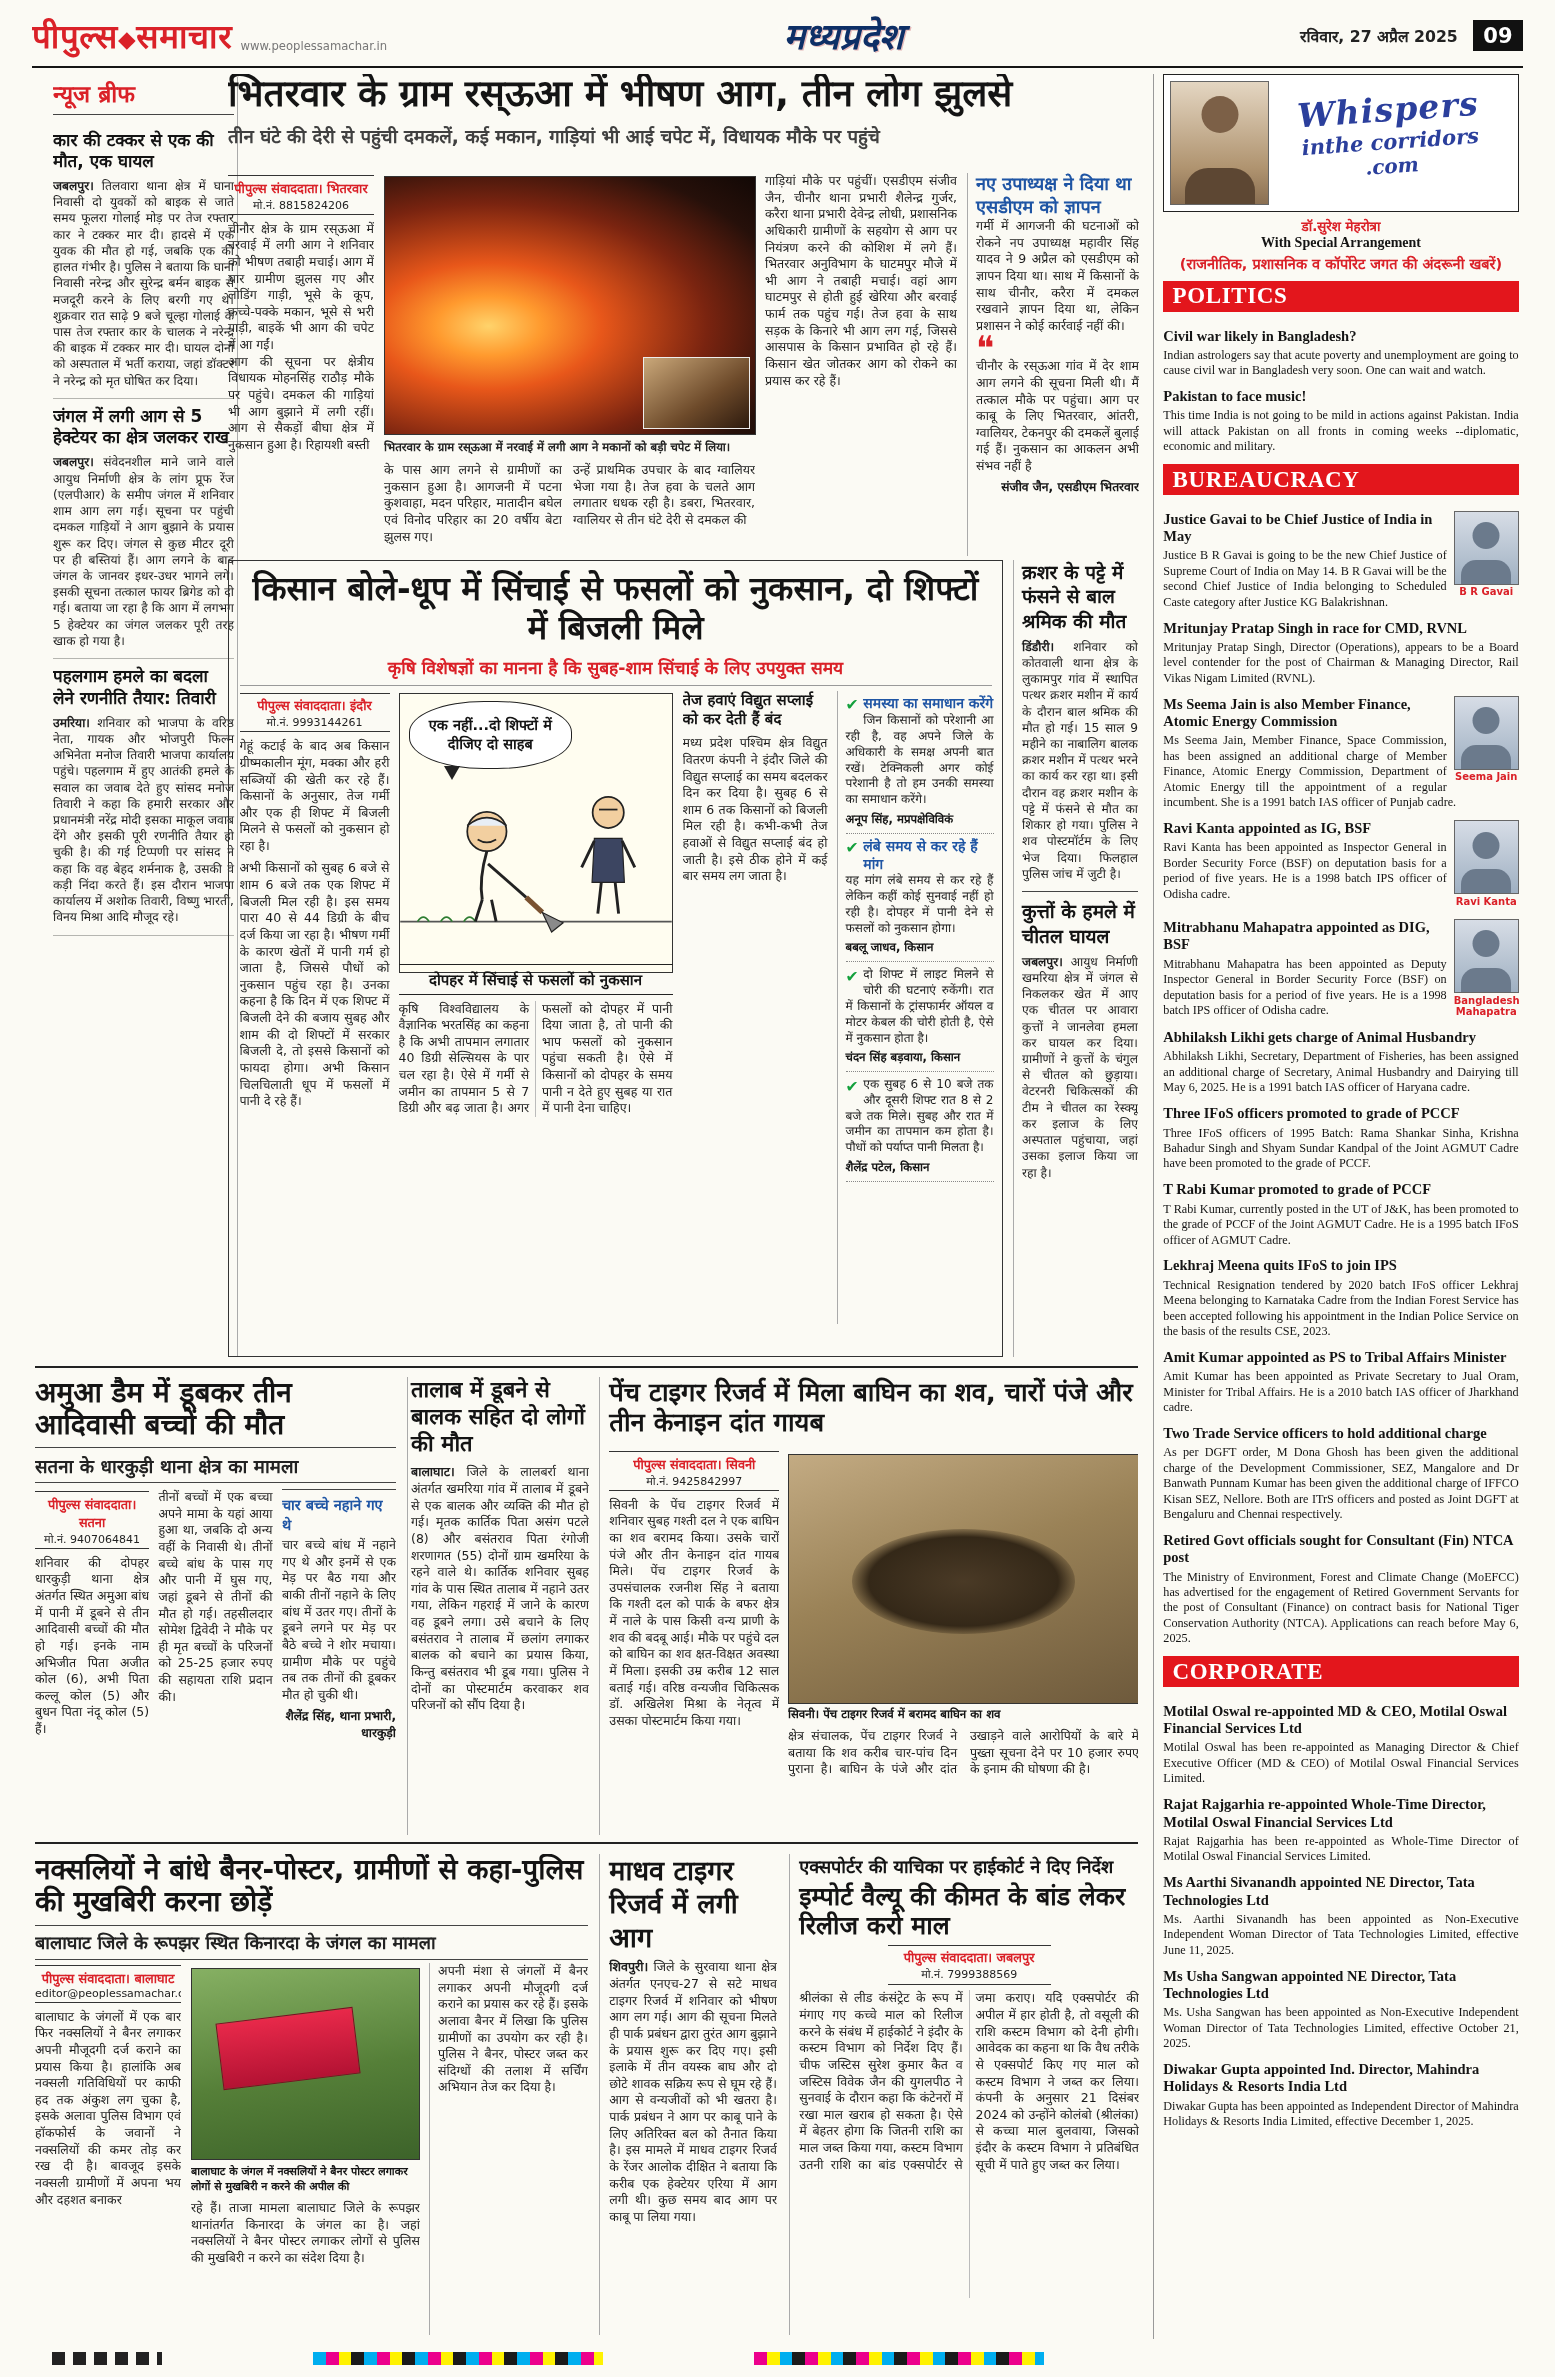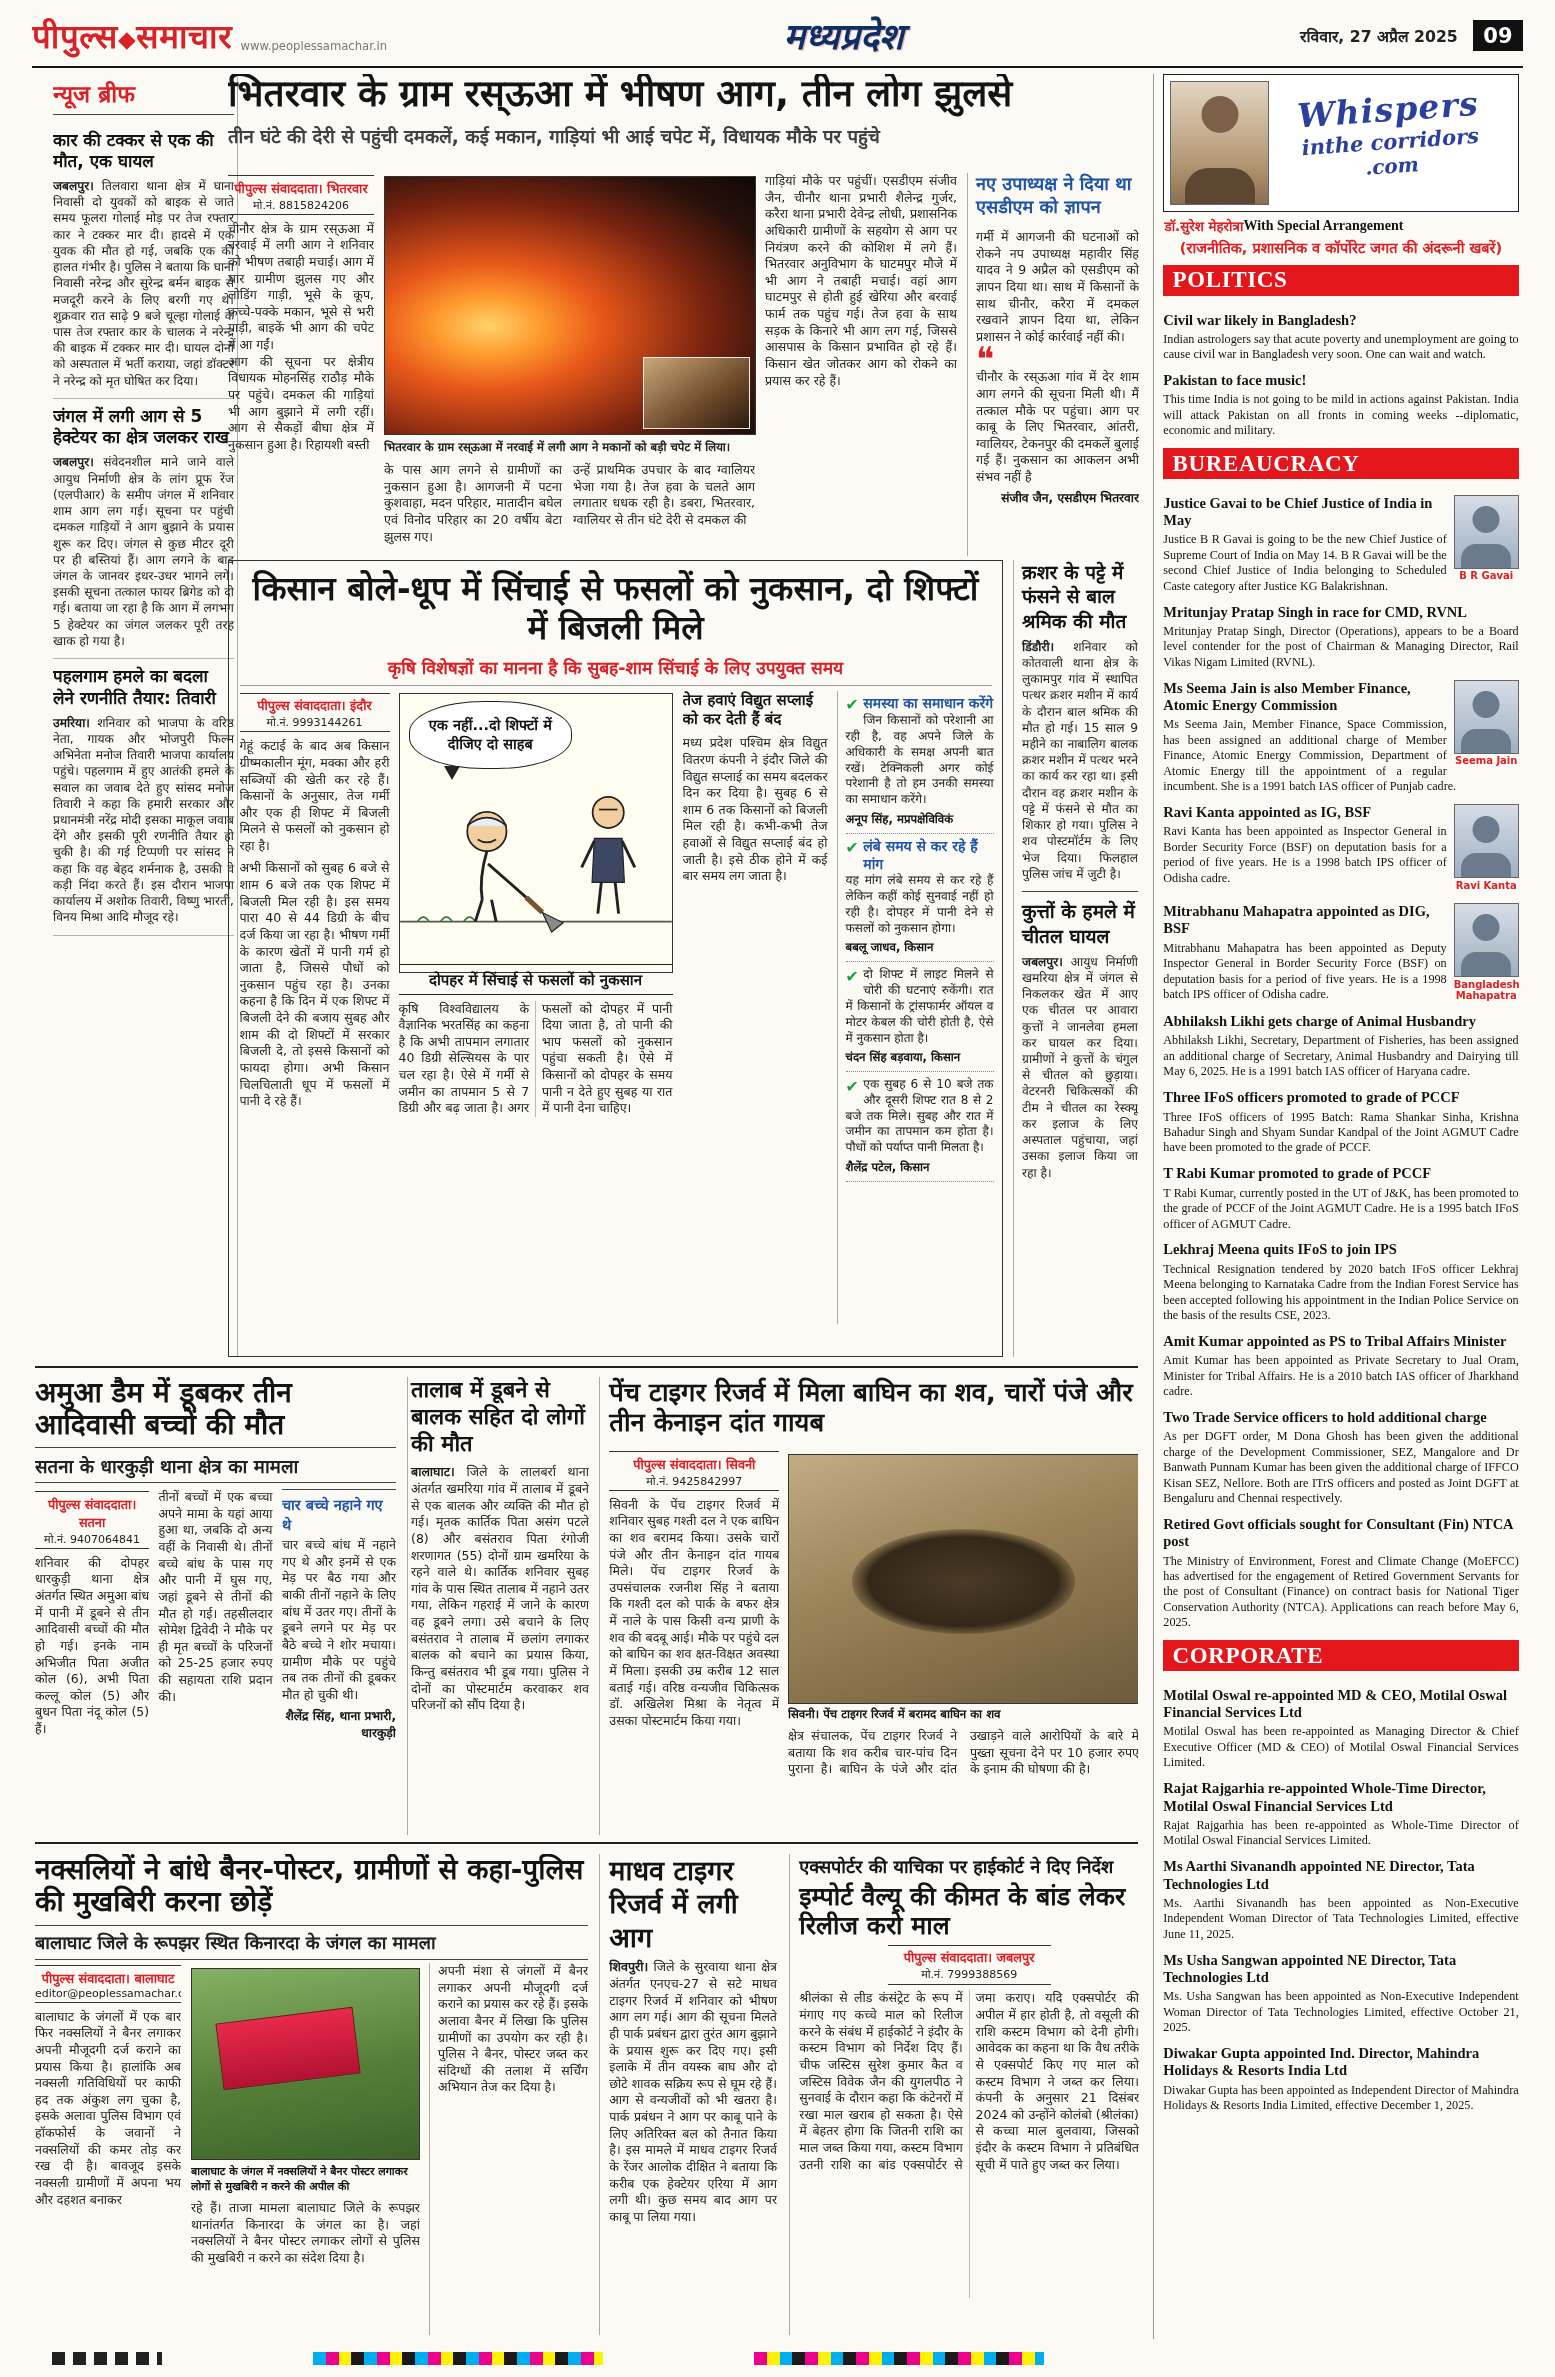--- a/index.html
+++ b/index.html
@@ -41,21 +41,21 @@
   .lead-c1 { left:0; top:99px; width:146px; height:383px; }
   .fire-photo { left:156px; top:102px; width:372px; height:259px; border:0.6px solid #333;
      background: radial-gradient(ellipse at 28% 58%, #ffd36b 0%, #ff9a2e 14%, #e8571a 30%, #7a2410 58%, #26100a 82%, #120805 100%); }
   .fire-photo::after { content:""; position:absolute; right:4.6px; bottom:4.6px; width:105px; height:70px;
      border:1.7px solid #eee; background:linear-gradient(145deg,#caa87a,#6d4a2a 60%,#2d1a0e); }
   .lead-cap { left:156px; top:365px; width:372px; font-size:11.6px; font-weight:bold; color:#222; }
   .lead-c2 { left:156px; top:388px; width:178px; height:94px; }
   .lead-c3 { left:345px; top:388px; width:182px; height:94px; }
   .lead-c4 { left:537px; top:99px; width:192px; height:383px; }
   .lead-side { left:739px; top:99px; width:172px; height:383px; border-left:0.6px solid #aaa; padding-left:8.1px; }
-  .lead-side h3 { color:#1f55a4; font-size:18px; line-height:1.25; margin-bottom:11px; }
+  .lead-side h3 { color:#1f55a4; font-size:18px; line-height:1.25; margin-bottom:0; }
   .qmark { color:#da2128; font-size:34px; line-height:0.5; font-family:"DejaVu Serif",serif; display:block; margin:5.8px 0 1.2px; }
   .sign { font-weight:bold; font-size:12.2px; text-align:right; margin-top:3.5px; }
 
   
   .kisan { left:228px; top:560px; width:775px; height:797px; border:1.2px solid #333; padding:9.3px 10.5px; }
   .kisan h1 { font-size:33px; line-height:1.18; text-align:center; }
   .kisan .kick { color:#da2128; font-size:17.4px; font-weight:bold; text-align:center; margin:7px 0 4.6px;
                  border-bottom:1.2px solid #999; padding-bottom:5.8px; }
   .kisan-grid { position:relative; height:633px; margin-top:3.5px; }
   .k-left  { position:absolute; left:0; top:0; width:150px; height:100%; overflow:hidden; }
@@ -134,21 +134,21 @@
      background:linear-gradient(#e4d6c2,#b09470 70%,#8a6f52); flex:none; }
   .wperson::before { content:""; position:absolute; top:14px; left:50%; transform:translateX(-50%);
      width:37px; height:37px; border-radius:50%; background:#7c6047; }
   .wperson::after { content:""; position:absolute; bottom:-7px; left:50%; transform:translateX(-50%);
      width:70px; height:43px; border-radius:23px 23px 0 0; background:#5d4733; }
   .wscript { flex:1; text-align:center; color:#2b3f9c; font-family:"DejaVu Serif",serif;
      font-style:italic; font-weight:bold; transform:rotate(-4deg); padding-top:9.3px; }
   .wscript .l1 { font-size:33px; letter-spacing:1.2px; }
   .wscript .l2 { font-size:21px; }
   .wscript .l3 { font-size:20px; }
-  .wmeta { display:flex; align-items:center; margin:4.6px 1.2px; }
+  .wmeta { display:flex; align-items:center; margin:4.6px 1.2px;flex-direction:column; }
   .wname { color:#da2128; font-weight:bold; font-size:13.4px; }
   .warr { font-family:"Liberation Serif",serif; font-weight:bold; font-size:14px; }
   .wtag { color:#da2128; font-weight:bold; font-size:14.5px; text-align:center; line-height:1.3; margin:3.5px 0 5.8px; }
   .wbar { background:#e3161c; color:#fff; font-family:"Liberation Serif",serif; font-weight:bold;
           font-size:23px; padding:2.3px 9.3px; margin:7px 0 16px; letter-spacing:0.6px; }
   .wart { margin-bottom:9.3px; overflow:hidden; }
   .wart h4 { font-family:"Liberation Serif",serif; font-size:14.5px; line-height:1.2; margin-bottom:2.9px; }
   .wart p { font-family:"Liberation Serif",serif; font-size:12.2px; line-height:1.27; text-align:justify; }
   .wphoto { float:right; width:65px; margin:0 0 2.3px 7px; }
   .wshot { width:65px; height:74px; border:0.6px solid #666; position:relative; overflow:hidden;

